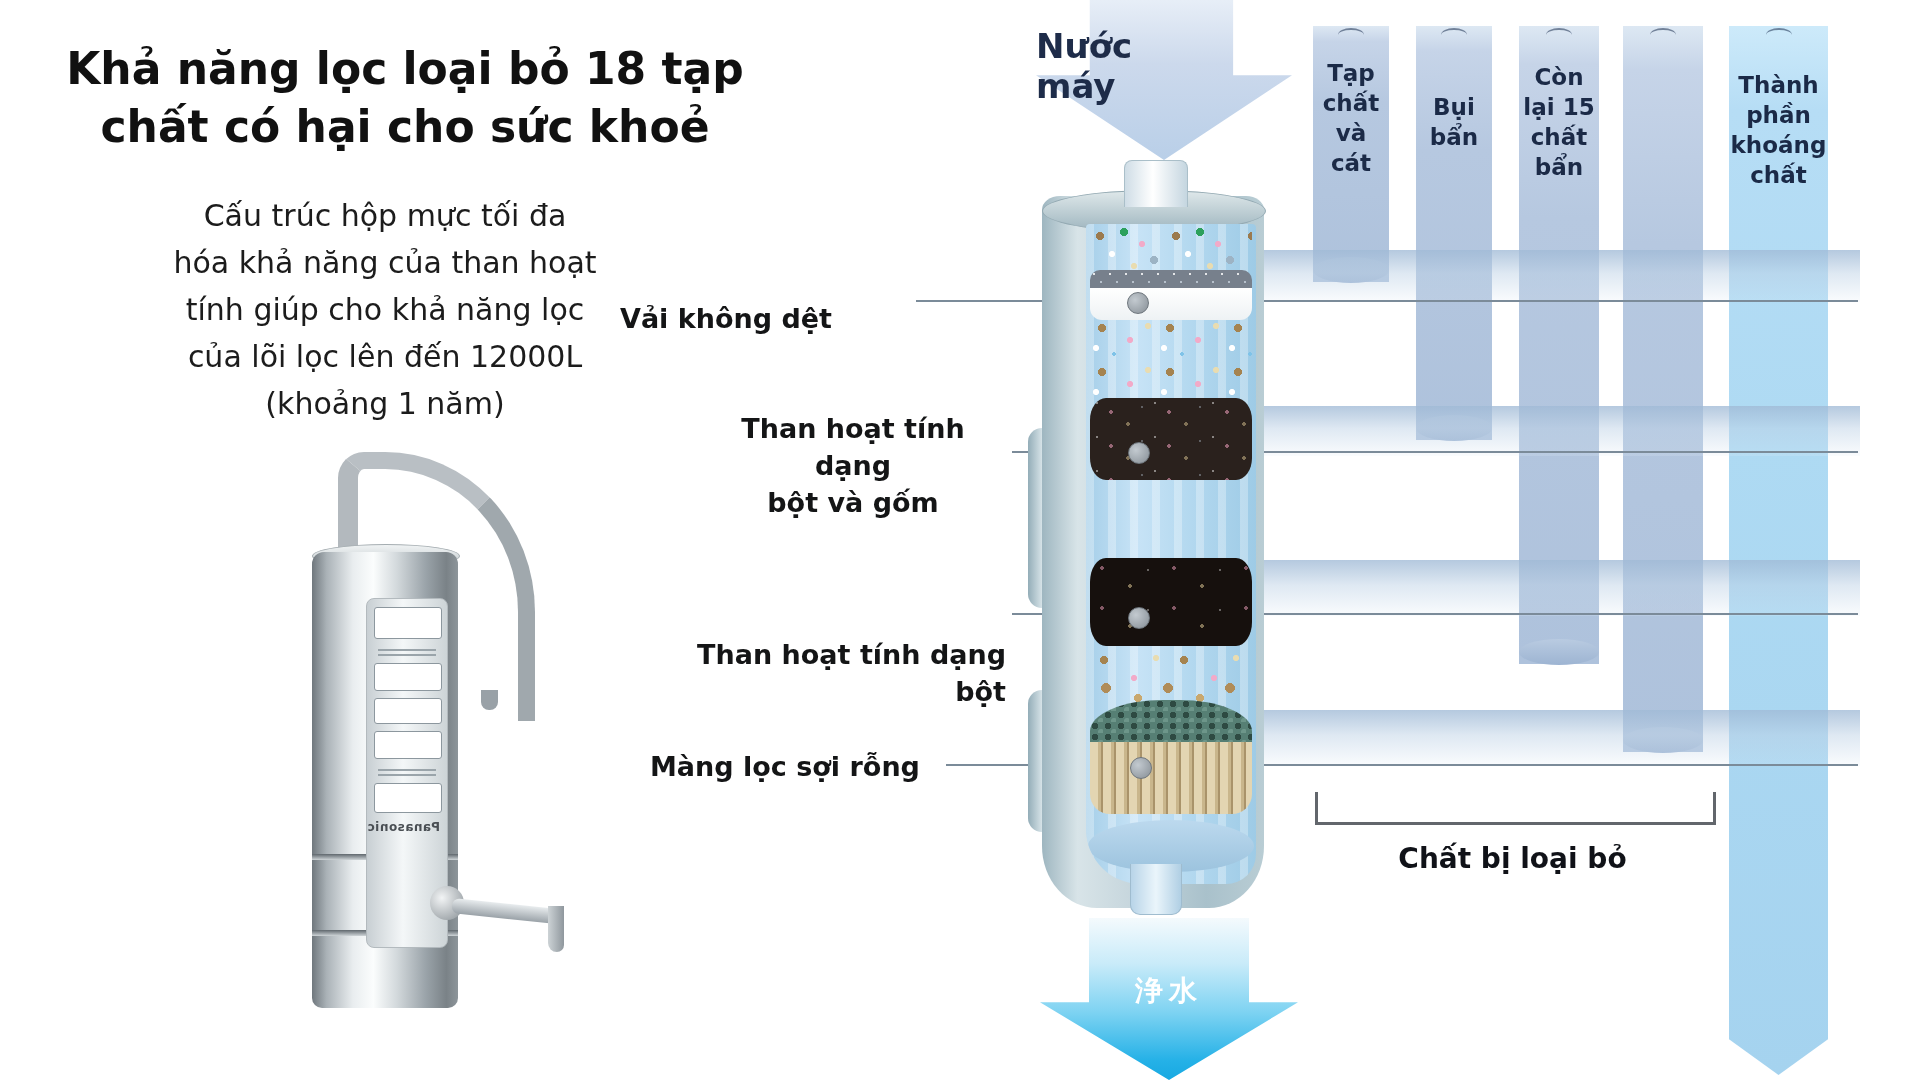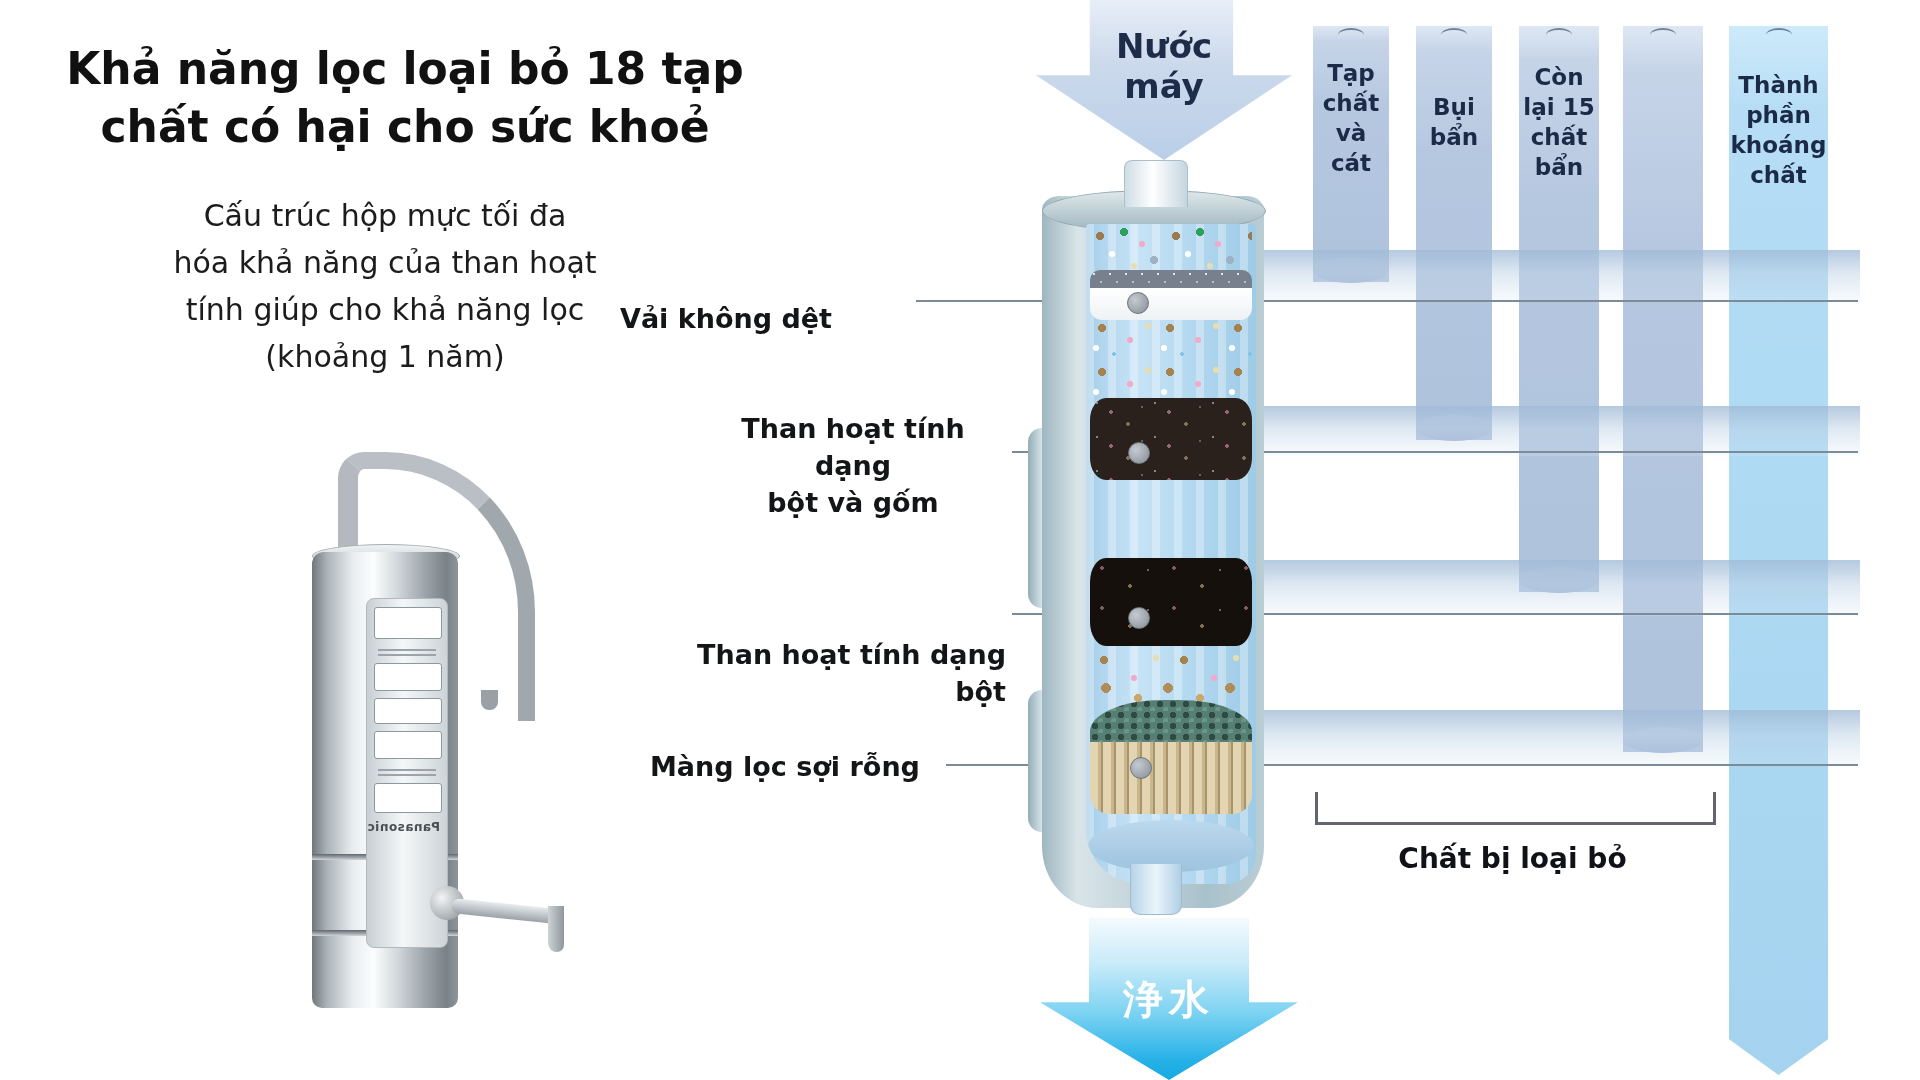--- a/index.html
+++ b/index.html
@@ -19,21 +19,21 @@
   .col{top:26px;z-index:2;background:linear-gradient(180deg,#dde8f3 0%,#c6d4e8 6%,#b6c8e0 30%,#aec2dc 100%);}
   .col .cap{position:absolute;left:0;bottom:-1px;width:100%;height:26px;border-radius:50%;
             background:linear-gradient(180deg,#b9cbe1,#9db4d2);}
   .col .arc{position:absolute;top:2px;left:50%;margin-left:-13px;width:26px;height:12px;
             border-top:2px solid rgba(28,48,80,.55);border-radius:50% 50% 0 0;}
   .col .txt{position:relative;width:100%;text-align:center;font-weight:bold;font-size:23px;
             line-height:30px;color:#1b2a47;}
   .col .txt span{display:block;}
   .col1{left:1313px;width:76px;height:256px;}
   .col2{left:1416px;width:76px;height:414px;}
-  .col3{left:1519px;width:80px;height:566px;}
+  .col3{left:1519px;width:80px;height:638px;}
   .col4{left:1623px;width:80px;height:726px;}
   .col5{left:1729px;width:99px;height:1049px;
         background:linear-gradient(180deg,#cdeafa 0%,#b6ddf5 8%,#aedaf3 40%,#a5d3ef 100%);
         clip-path:polygon(0 0,100% 0,100% 96.6%,50% 100%,0 96.6%);}
   .pt1{margin-top:32px;} .pt2{padding-top:66px;} .pt3{padding-top:36px;}
   .pt4{padding-top:54px;} .pt5{padding-top:44px;}
 
   
   .band{left:1262px;width:598px;z-index:3;
         background:linear-gradient(180deg,rgba(160,186,214,.78) 0%,rgba(190,210,230,.5) 45%,rgba(228,238,247,.18) 100%);}
@@ -62,26 +62,26 @@
   
   .bracket{left:1315px;top:792px;width:395px;height:30px;z-index:5;
            border-left:3px solid #62666c;border-right:3px solid #62666c;border-bottom:3px solid #62666c;}
   .bracket-label{left:1315px;top:842px;width:395px;text-align:center;font-weight:bold;
                  font-size:28px;color:#101218;z-index:5;}
 
   
   .arrow-top{left:1036px;top:0;width:256px;height:160px;z-index:6;
      background:linear-gradient(180deg,#e7eef7 0%,#ccd9ec 40%,#b9cfe8 100%);
      clip-path:polygon(21% 0,77% 0,77% 47%,100% 47%,50% 100%,0 47%,21% 47%);}
-  .arrow-top-t1{left:1036px;top:26px;width:256px;text-align:center;font-size:34px;line-height:40px;
+  .arrow-top-t1{left:1036px;top:26px;width:256px;text-align:left;font-size:34px;line-height:40px;
      font-weight:bold;color:#1e2c49;z-index:7;}
   .arrow-bottom{left:1040px;top:918px;width:258px;height:162px;z-index:6;
      background:linear-gradient(180deg,#f4fafd 0%,#c9ebf9 28%,#7ed3f2 58%,#25b1e7 88%,#18a9e2 100%);
      clip-path:polygon(19% 0,81% 0,81% 52%,100% 52%,50% 100%,0 52%,19% 52%);}
-  .arrow-bottom-t{left:1040px;top:972px;width:258px;text-align:center;font-size:40px;font-weight:bold;
+  .arrow-bottom-t{left:1040px;top:972px;width:258px;text-align:center;font-size:28px;font-weight:bold;
      color:#fff;letter-spacing:6px;z-index:7;}
 
   
   .cart{z-index:6;}
   .sleeve{background:linear-gradient(90deg,#93adb8,#d4e1e6 40%,#b5c9d1);border-radius:14px;z-index:5;}
   .sl1{left:1028px;top:428px;width:34px;height:180px;}
   .sl2{left:1028px;top:690px;width:34px;height:142px;}
   .shell{left:1042px;top:196px;width:222px;height:712px;z-index:6;
      background:linear-gradient(90deg,#9eb6c0 0%,#d8e4e8 16%,#c5d5dc 42%,#a9c1cb 74%,#b9cdd4 100%);
      border-radius:18px 18px 55px 55px / 14px 14px 62px 62px;}
@@ -235,20 +235,21 @@
   <div class="abs lline l4"></div>
 
   <div class="abs title">
     <span>Khả năng lọc loại bỏ 18 tạp</span>
     <span>chất có hại cho sức khoẻ</span>
   </div>
   <div class="abs desc">
     <span>Cấu trúc hộp mực tối đa</span>
     <span>hóa khả năng của than hoạt</span>
     <span>tính giúp cho khả năng lọc</span>
+    <span>của lõi lọc lên đến 12000L</span>
     <span>(khoảng 1 năm)</span>
   </div>
 
   <div class="faucet">
     <div class="abs spout"></div>
     <div class="abs spout-tip"></div>
     <div class="abs fcap"></div>
     <div class="abs fbody"></div>
     <div class="abs ring r1"></div>
     <div class="abs ring r2"></div>

